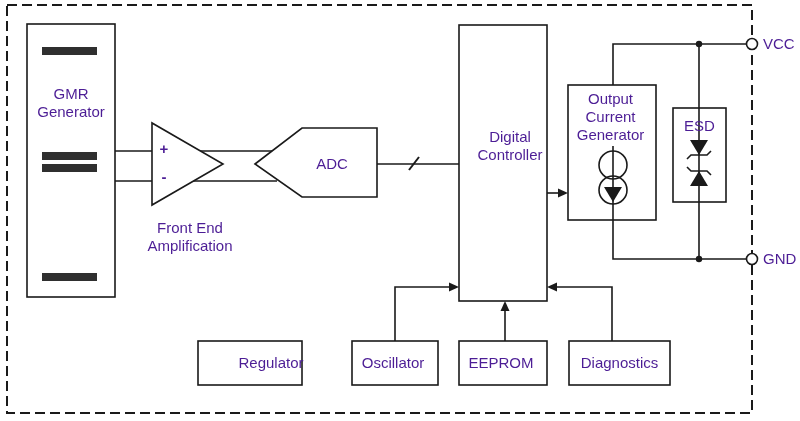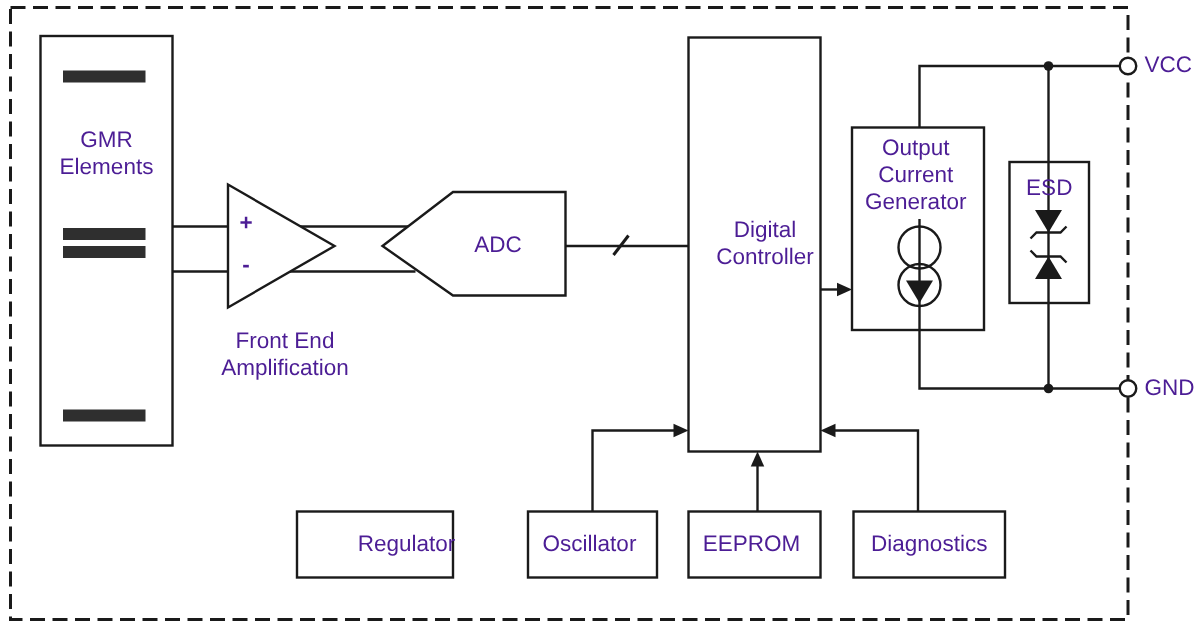--- a/index.html
+++ b/index.html
@@ -80,32 +80,32 @@
 
       <path d="M505 341 V310"></path>
       <polygon points="500.5,311 509.5,311 505,301" fill="#1a1a1a" stroke="none"></polygon>
 
       <path d="M612 341 V287 H556"></path>
       <polygon points="557,282.5 547,287 557,291.5" fill="#1a1a1a" stroke="none"></polygon>
     </g>
   </svg>
 
   <div class="lbl" style="left:27px; top:85px; width:88px;">GMR
-Elements</div>
+Generator</div>
 
   <div class="lbl sign" style="left:155px; top:140px; width:18px;">+</div>
   <div class="lbl sign" style="left:155px; top:168px; width:18px;">-</div>
 
   <div class="lbl" style="left:110px; top:219px; width:160px;">Front End
 Amplification</div>
 
   <div class="lbl" style="left:292px; top:155px; width:80px;">ADC</div>
 
 
-  <div class="lbl" style="left:459px; top:145px; width:102px;">Digital
+  <div class="lbl" style="left:459px; top:128px; width:102px;">Digital
 Controller</div>
 
   <div class="lbl" style="left:568px; top:90px; width:85px;">Output
 Current
 Generator</div>
 
   <div class="lbl" style="left:673px; top:117px; width:53px;">ESD</div>
 
   <div class="lbl" style="left:198px; top:354px; width:104px;padding-left:21px;">Regulator</div>
   <div class="lbl" style="left:352px; top:354px; width:82px;">Oscillator</div>

